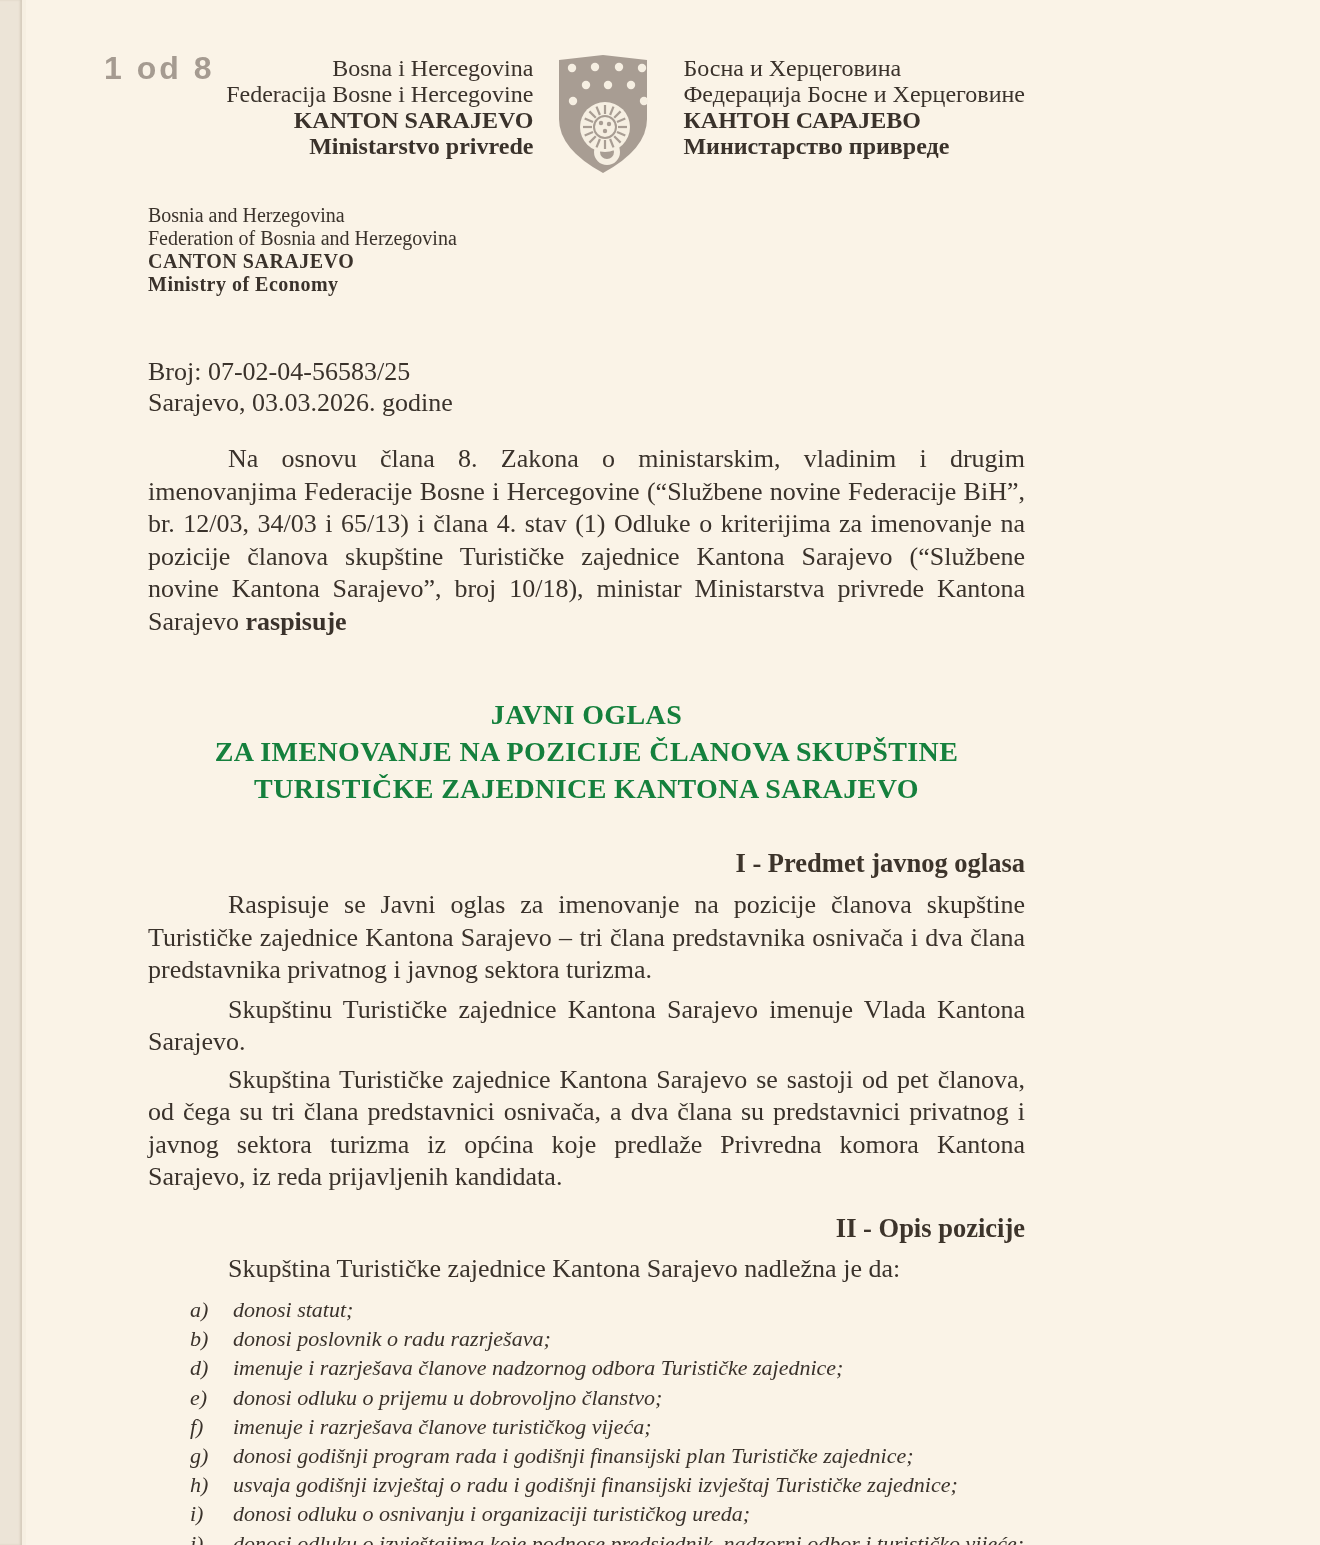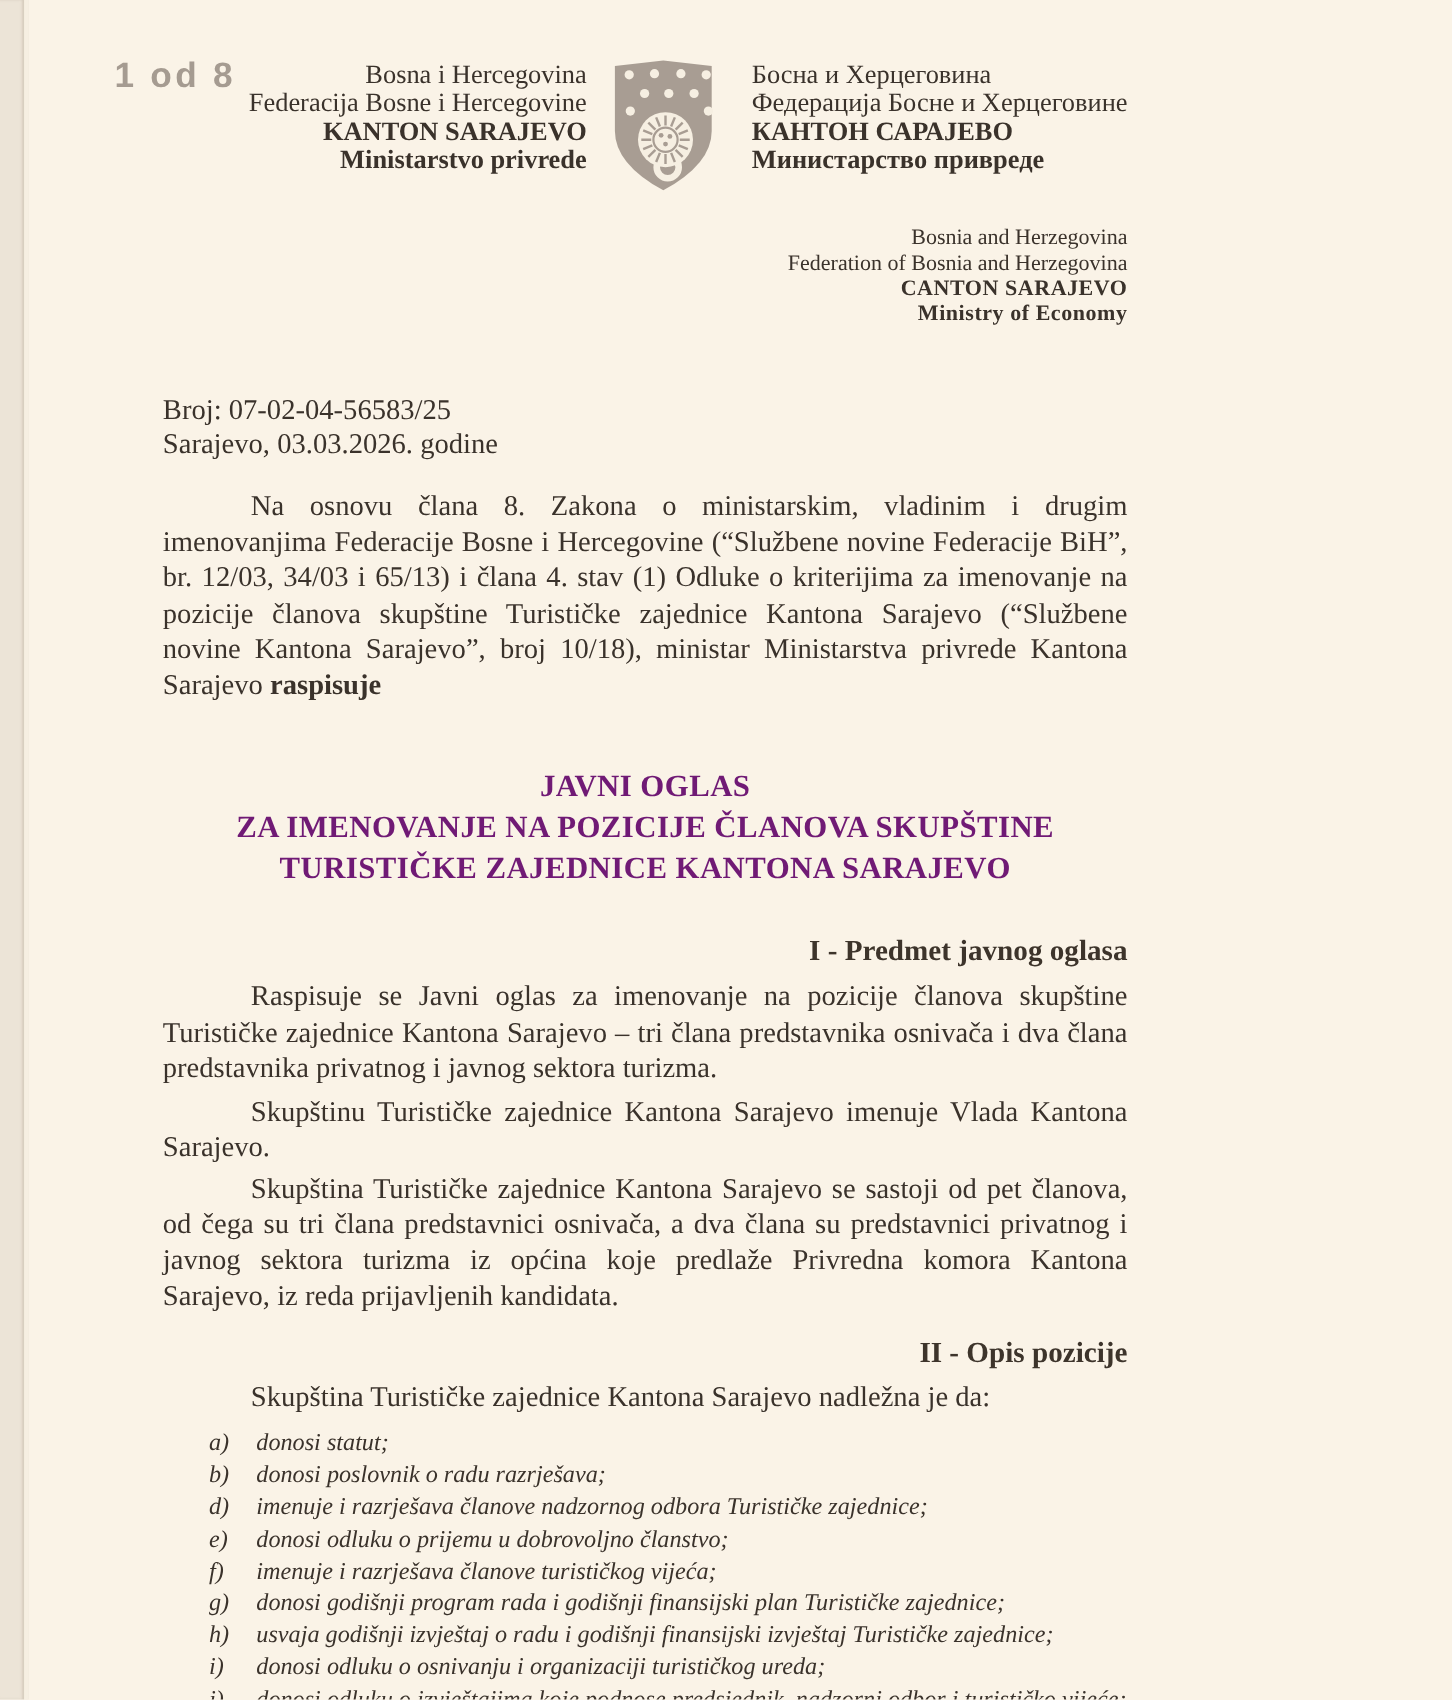--- a/index.html
+++ b/index.html
@@ -29,34 +29,34 @@
     padding:55px 115px 0 148px;
     box-sizing:border-box;
   }
   
   .letterhead { display:flex; align-items:flex-start; }
   .lh-block { font-size:24px; line-height:26px; white-space:nowrap; }
   .lh-latin { width:447px; text-align:right; }
   .lh-cyrillic { margin-left:32px; text-align:left; }
   .lh-line.bold { font-weight:700; }
   .emblem { margin-left:22px; margin-top:-2px; flex:none; }
-  .lh-english { margin-top:25px; text-align:right; font-size:20px; line-height:23px; }
+  .lh-english { margin-top:25px; text-align:left; font-size:20px; line-height:23px; }
   .lh-english .lh-line.bold { letter-spacing:.5px; }
   
   .meta { margin-top:60px; font-size:26px; line-height:31px; }
   
   .para {
     margin:0; font-size:26px; line-height:32.5px;
     text-align:justify; text-indent:80px;
   }
   .p-intro { margin-top:25px; }
   .doc-title {
     margin-top:58px; text-align:center; font-weight:700;
     font-size:28px; line-height:37px; letter-spacing:.4px;
-    color:#701a75;
+    color:#15803d;
   }
   .section-heading {
     font-weight:700; font-size:26.5px; line-height:32px; color:#3d342b;text-align:right;
   }
   .h-one { margin-top:40px; }
   .h-two { margin-top:18px; }
   .s1-p1 { margin-top:10px; }
   .s1-p2 { margin-top:7px; }
   .s1-p3 { margin-top:5px; }
   .s2-intro { margin-top:9px; }

